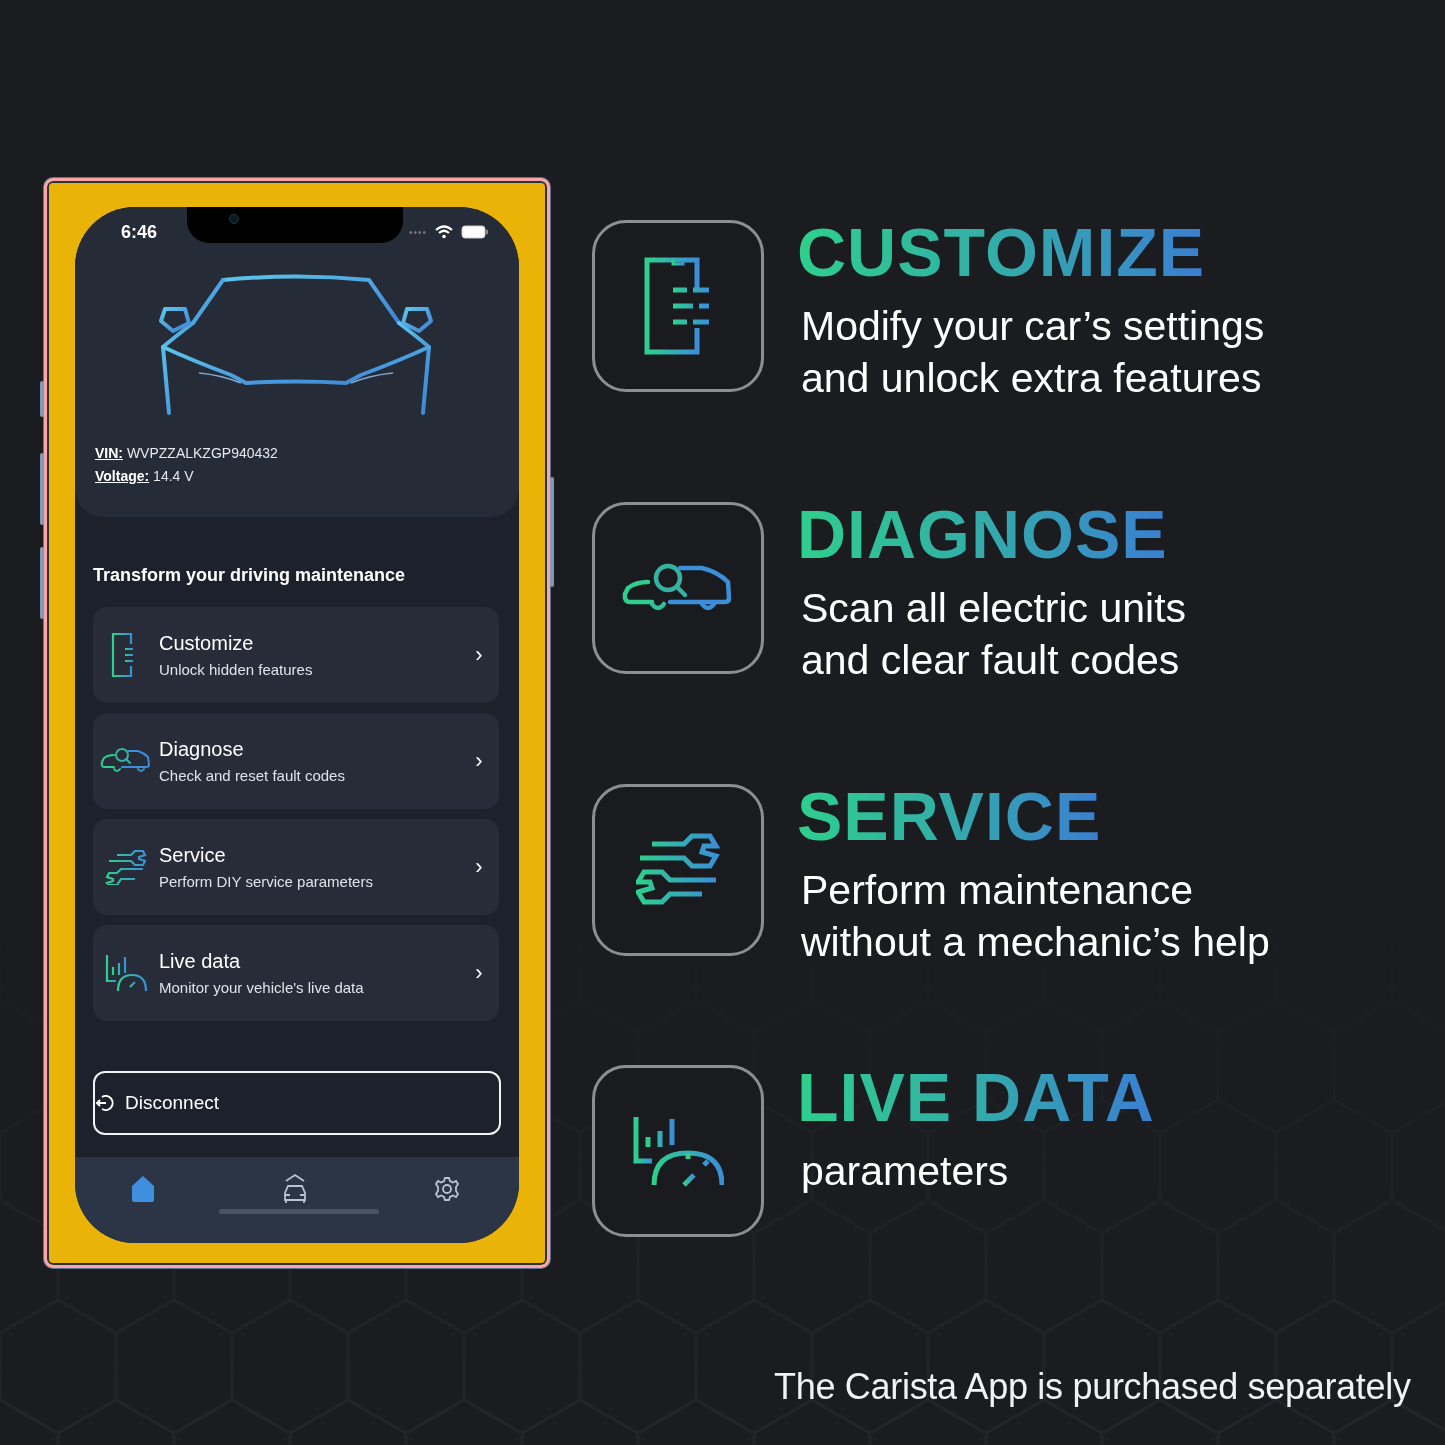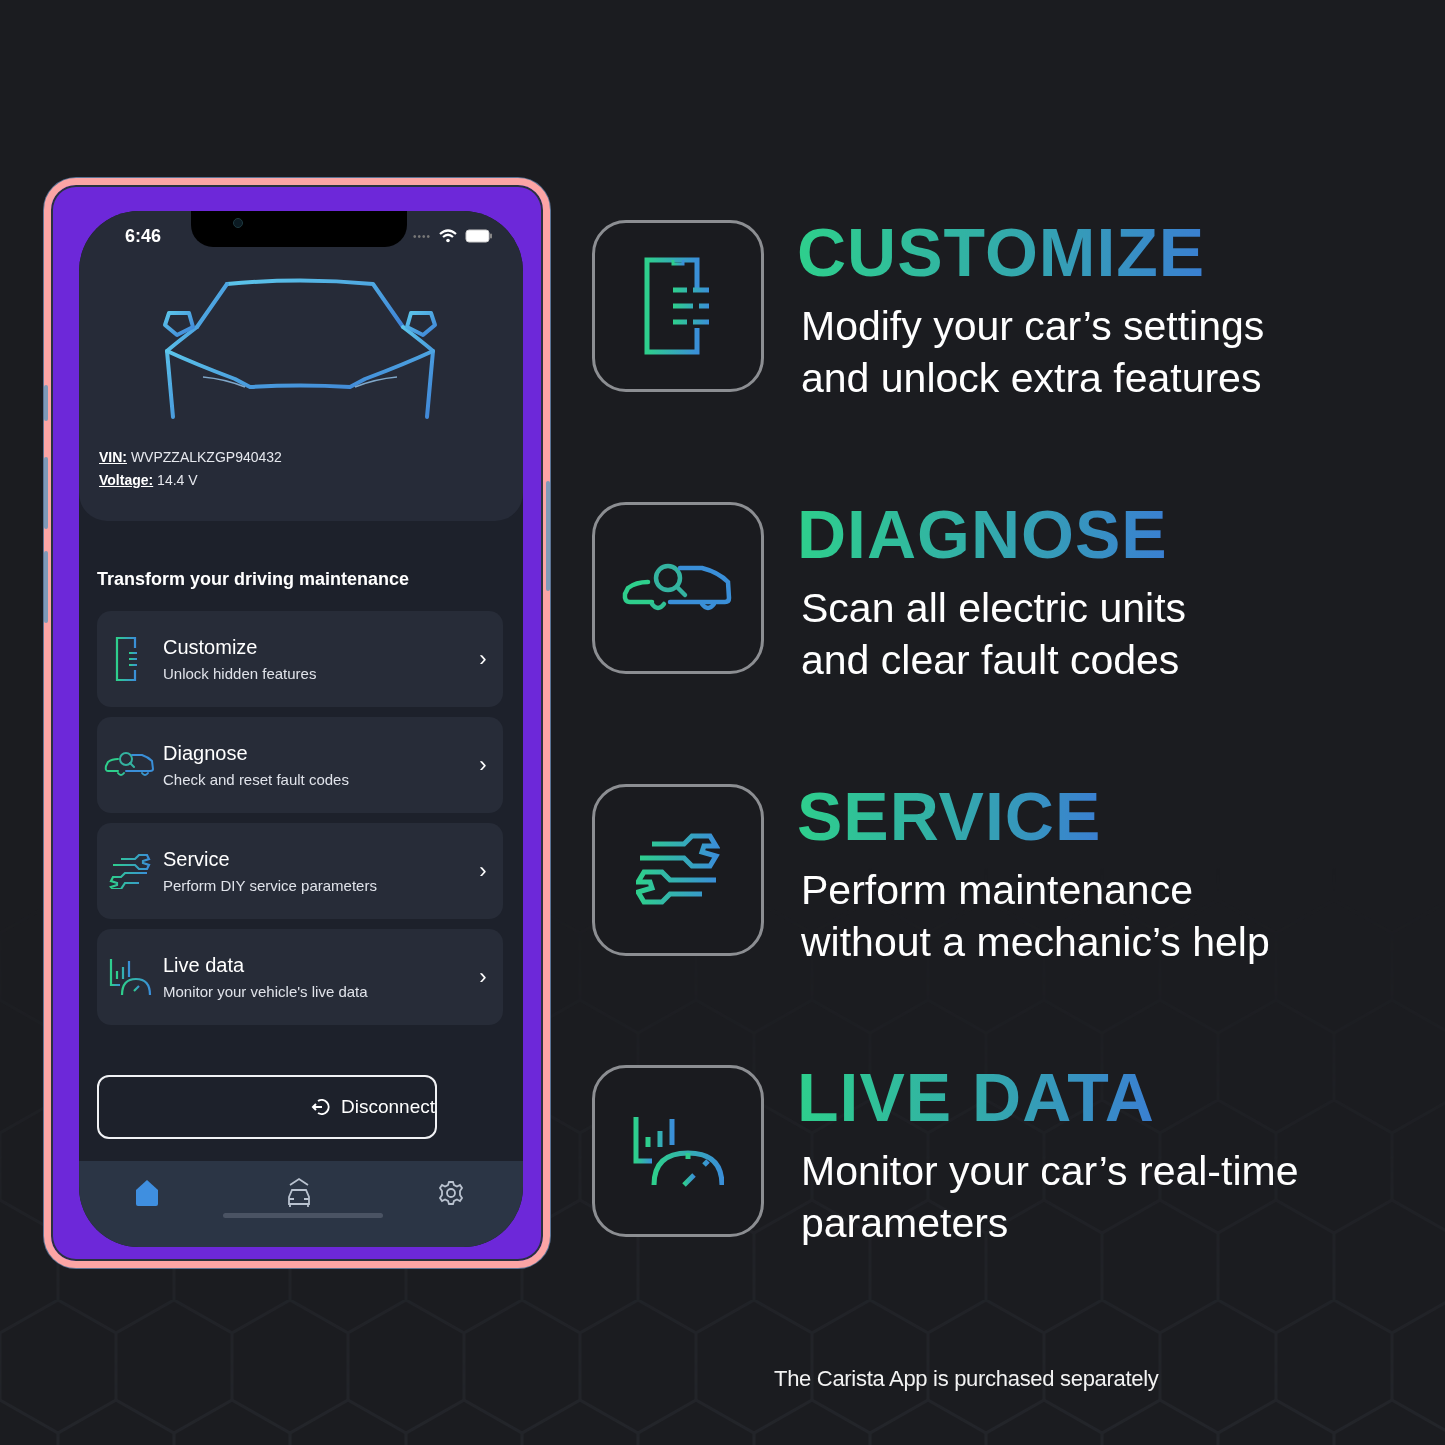--- a/index.html
+++ b/index.html
@@ -10,23 +10,23 @@
     color: #fff;
     position: relative;
   }
   .hex-bg {
     position: absolute; left: 0; top: 0; width: 1445px; height: 1445px;
     pointer-events: none;
   }
   
   .phone {
     position: absolute; left: 44px; top: 178px; width: 506px; height: 1090px;
-    border-radius: 32px;
-    background: #6d28d9;
-    border: 7px solid #fca5a5;
+    border-radius: 9px;
+    background: #eab308;
+    border: 3px solid #fca5a5;
     box-shadow: 0 0 0 1px #5b7394, inset 0 0 0 2px #2a3340;
   }
   .side-btn { position: absolute; width: 4px; background: #7f9ab8; border-radius: 2px; }
   .screen {
     position: absolute; left: 28px; top: 26px; width: 444px; height: 1036px;
     border-radius: 60px; overflow: hidden;
     background: #1d212b;
   }
   .notch {
     position: absolute; left: 112px; top: 0; width: 216px; height: 36px;
@@ -52,23 +52,23 @@
     position: absolute; left: 18px; width: 406px; height: 96px;
     background: #272c38; border-radius: 14px;
     display: flex; align-items: center;
   }
   .menu-icon { width: 66px; height: 96px; display: flex; align-items: center; justify-content: center; }
   .menu-text { flex: 1; }
   .menu-title { font-size: 20px; color: #fff; margin-bottom: 6px; }
   .menu-sub { font-size: 15px; color: #e0e3ea; }
   .chev { width: 40px; font-size: 22px; color: #fff; text-align: center; }
   .disconnect {
-    position: absolute; left: 18px; top: 864px; width: 340px; height: 64px;
+    position: absolute; left: 18px; top: 864px; width: 408px; height: 64px;
     border: 2px solid #f1f2f5; border-radius: 12px; background: transparent;
-    display: flex; align-items: center; justify-content: flex-end; gap: 10px;
+    display: flex; align-items: center; justify-content: flex-start; gap: 10px;
     color: #fff; font-size: 19px; font-family: "Liberation Sans", sans-serif;
   }
   .tabbar {
     position: absolute; left: 0; top: 950px; width: 444px; height: 86px;
     background: #2b3545;
   }
   .tab { position: absolute; top: 12px; width: 40px; height: 40px; display: flex; align-items: center; justify-content: center; }
   .home-indicator { position: absolute; left: 144px; top: 1002px; width: 160px; height: 5px; background: #4a5363; border-radius: 3px; }
 
   
@@ -82,21 +82,21 @@
     position: absolute; left: 205px; top: -8px;
     font-size: 68px; font-weight: bold; letter-spacing: 1px;
     background: linear-gradient(90deg, #2ecf8c 0%, #32b0a6 45%, #3a7fd2 100%);
     -webkit-background-clip: text; background-clip: text; color: transparent;
     line-height: 80px;
   }
   .feature-desc {
     position: absolute; left: 209px; top: 80px; font-size: 41px; color: #fff; line-height: 52px;
   }
   .footer-note {
-    position: absolute; left: 774px; top: 1366px; font-size: 22px; color: #f2f2f2; letter-spacing: -0.3px;
+    position: absolute; left: 774px; top: 1366px; font-size: 36px; color: #f2f2f2; letter-spacing: -0.3px;
   }
 </style>
 </head>
 <body>
 
 <svg class="hex-bg" viewBox="0 0 1445 1445">
   <defs>
     <pattern id="hex" width="116" height="200" patternUnits="userSpaceOnUse" x="0" y="1100">
       <path d="M58 0 L116 33 L116 100 L58 133 L0 100 L0 33 Z M58 133 L58 200" fill="none" stroke="#23252a" stroke-width="3"></path>
     </pattern>
@@ -316,18 +316,17 @@
     <svg width="92" height="72" viewBox="0 0 92 72" fill="none" stroke="url(#gIcon)" stroke-width="5">
       <path d="M4 2 V46 H20"></path>
       <path d="M16 22 V32 M28 16 V32 M40 4 V30"></path>
       <path d="M22 70 Q22 38 56 38 Q90 38 90 70"></path>
       <path d="M52 70 L62 60"></path>
       <path d="M56 38 V44 M76 46 L72 50"></path>
     </svg>
   </div>
   <div class="feature-title">LIVE DATA</div>
   <div class="feature-desc">
-    <div>Monitor your car’s real-time</div>
     <div>parameters</div>
   </div>
 </div>
 
 <div class="footer-note">The Carista App is purchased separately</div>
 
 </body></html>

